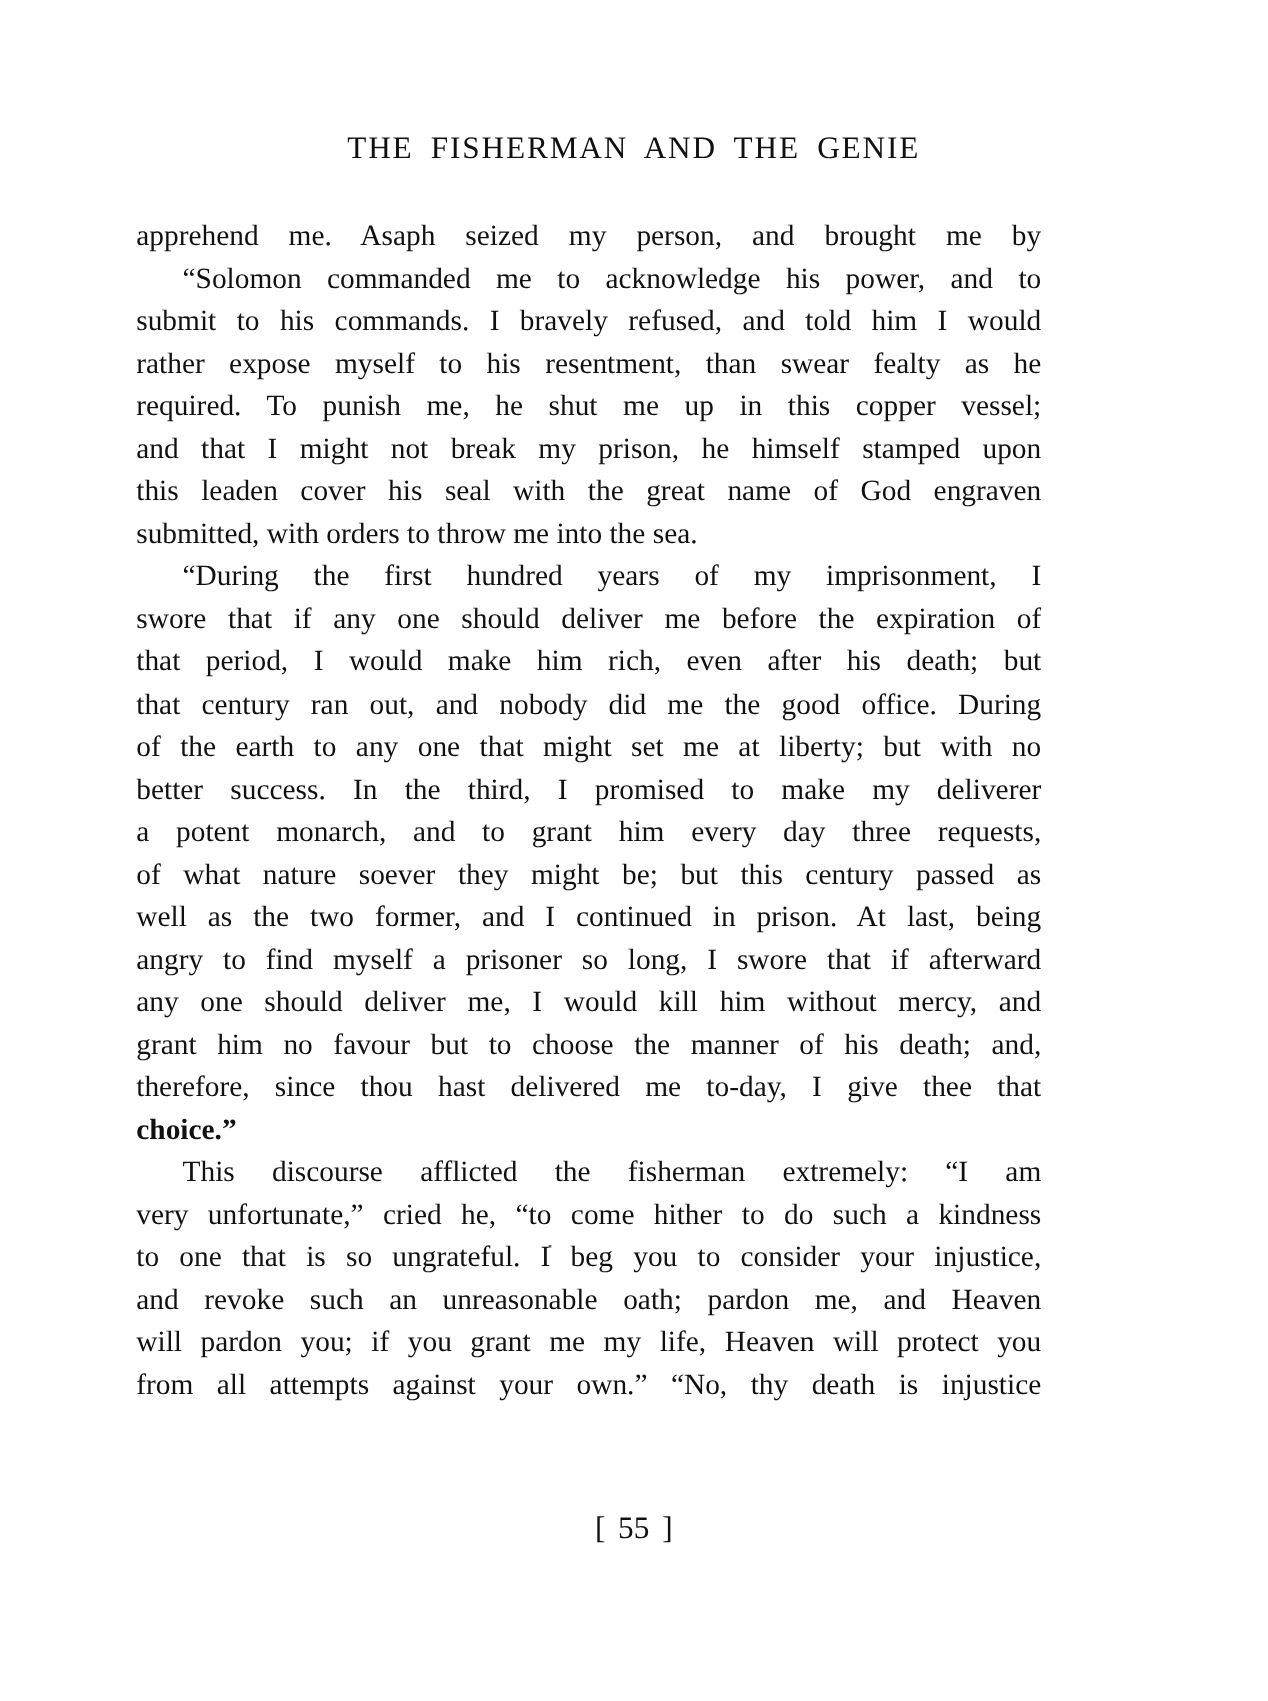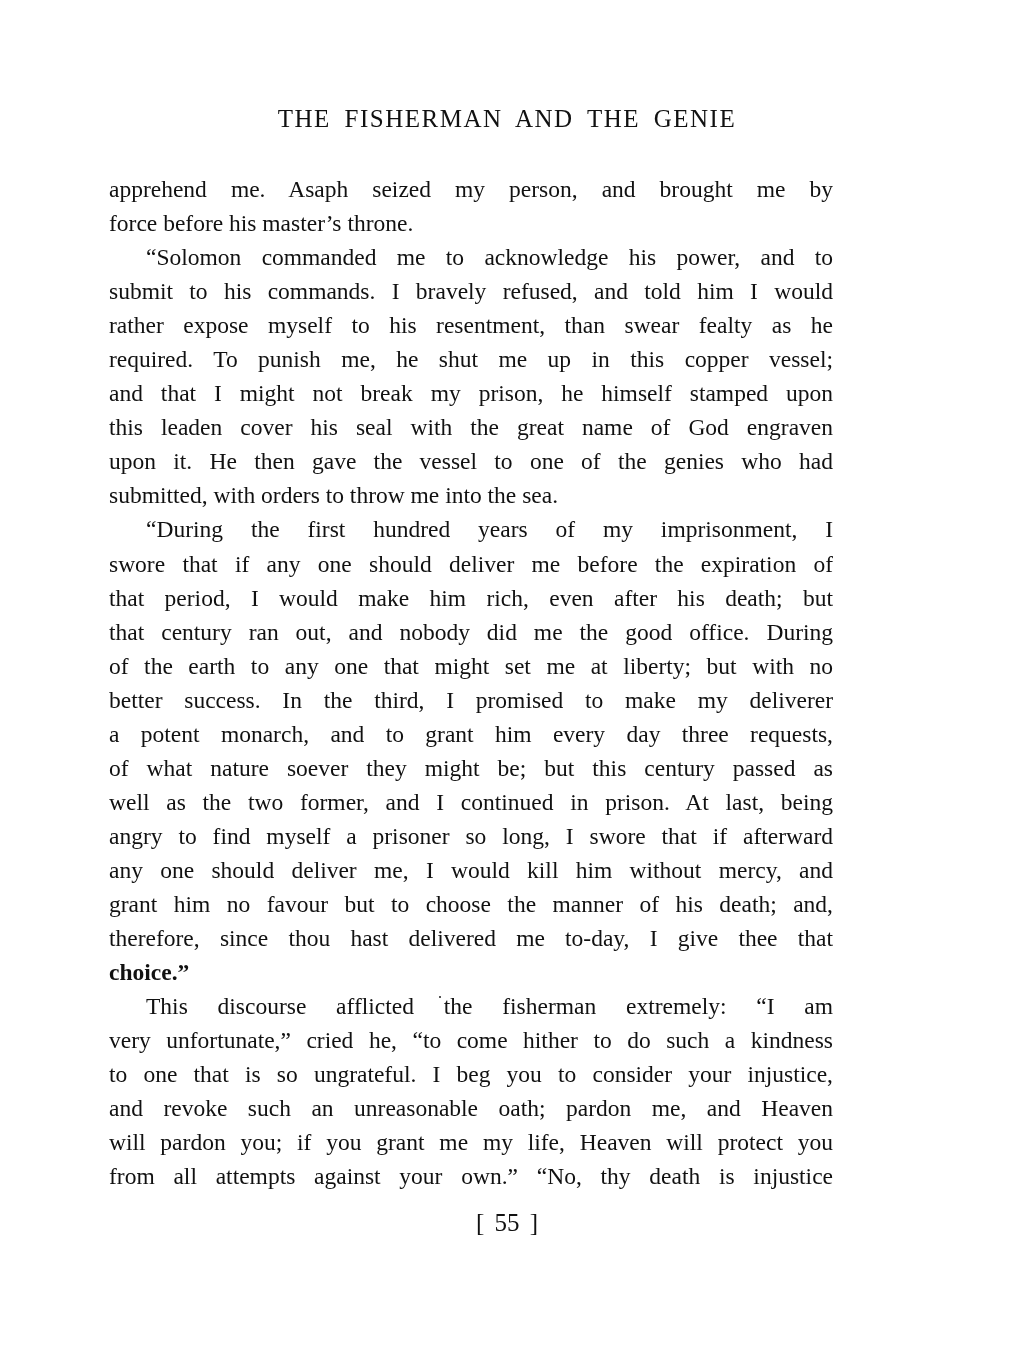--- a/index.html
+++ b/index.html
@@ -78,31 +78,29 @@
 </head>
 <body>
 
 <div class="page">
   <div class="running-head">THE FISHERMAN AND THE GENIE</div>
 
   <div class="text-block">
 
     <div>
       <span class="line" style="white-space: normal; overflow: hidden;">apprehend me.  Asaph seized my person, and brought me by</span>
-      <span class="line last" style="white-space: normal; overflow: hidden;">force before his master’s throne.</span>
     </div>
 
     <div>
       <span class="line indent" style="white-space: normal; overflow: hidden;">“Solomon commanded me to acknowledge his power, and to</span>
       <span class="line" style="white-space: normal; overflow: hidden;">submit to his commands.  I bravely refused, and told him I would</span>
       <span class="line" style="white-space: normal; overflow: hidden;">rather expose myself to his resentment, than swear fealty as he</span>
       <span class="line" style="white-space: normal; overflow: hidden;">required.  To punish me, he shut me up in this copper vessel;</span>
       <span class="line" style="white-space: normal; overflow: hidden;">and that I might not break my prison, he himself stamped upon</span>
       <span class="line" style="white-space: normal; overflow: hidden;">this leaden cover his seal with the great name of God engraven</span>
-      <span class="line" style="white-space: normal; overflow: hidden;">upon it.  He then gave the vessel to one of the genies who had</span>
       <span class="line last" style="white-space: normal; overflow: hidden;">submitted, with orders to throw me into the sea.</span>
     </div>
 
     <div>
       <span class="line indent" style="white-space: normal; overflow: hidden;">“During the first hundred years of my imprisonment, I</span>
       <span class="line" style="white-space: normal; overflow: hidden;">swore that if any one should deliver me before the expiration of</span>
       <span class="line" style="white-space: normal; overflow: hidden;">that period, I would make him rich, even after his death; but</span>
       <span class="line" style="white-space: normal; overflow: hidden;">that century ran out, and nobody did me the good office.  During</span>
       <span class="line" style="white-space: normal; overflow: hidden;">of the earth to any one that might set me at liberty; but with no</span>
       <span class="line" style="white-space: normal; overflow: hidden;">better success.  In the third, I promised to make my deliverer</span>

